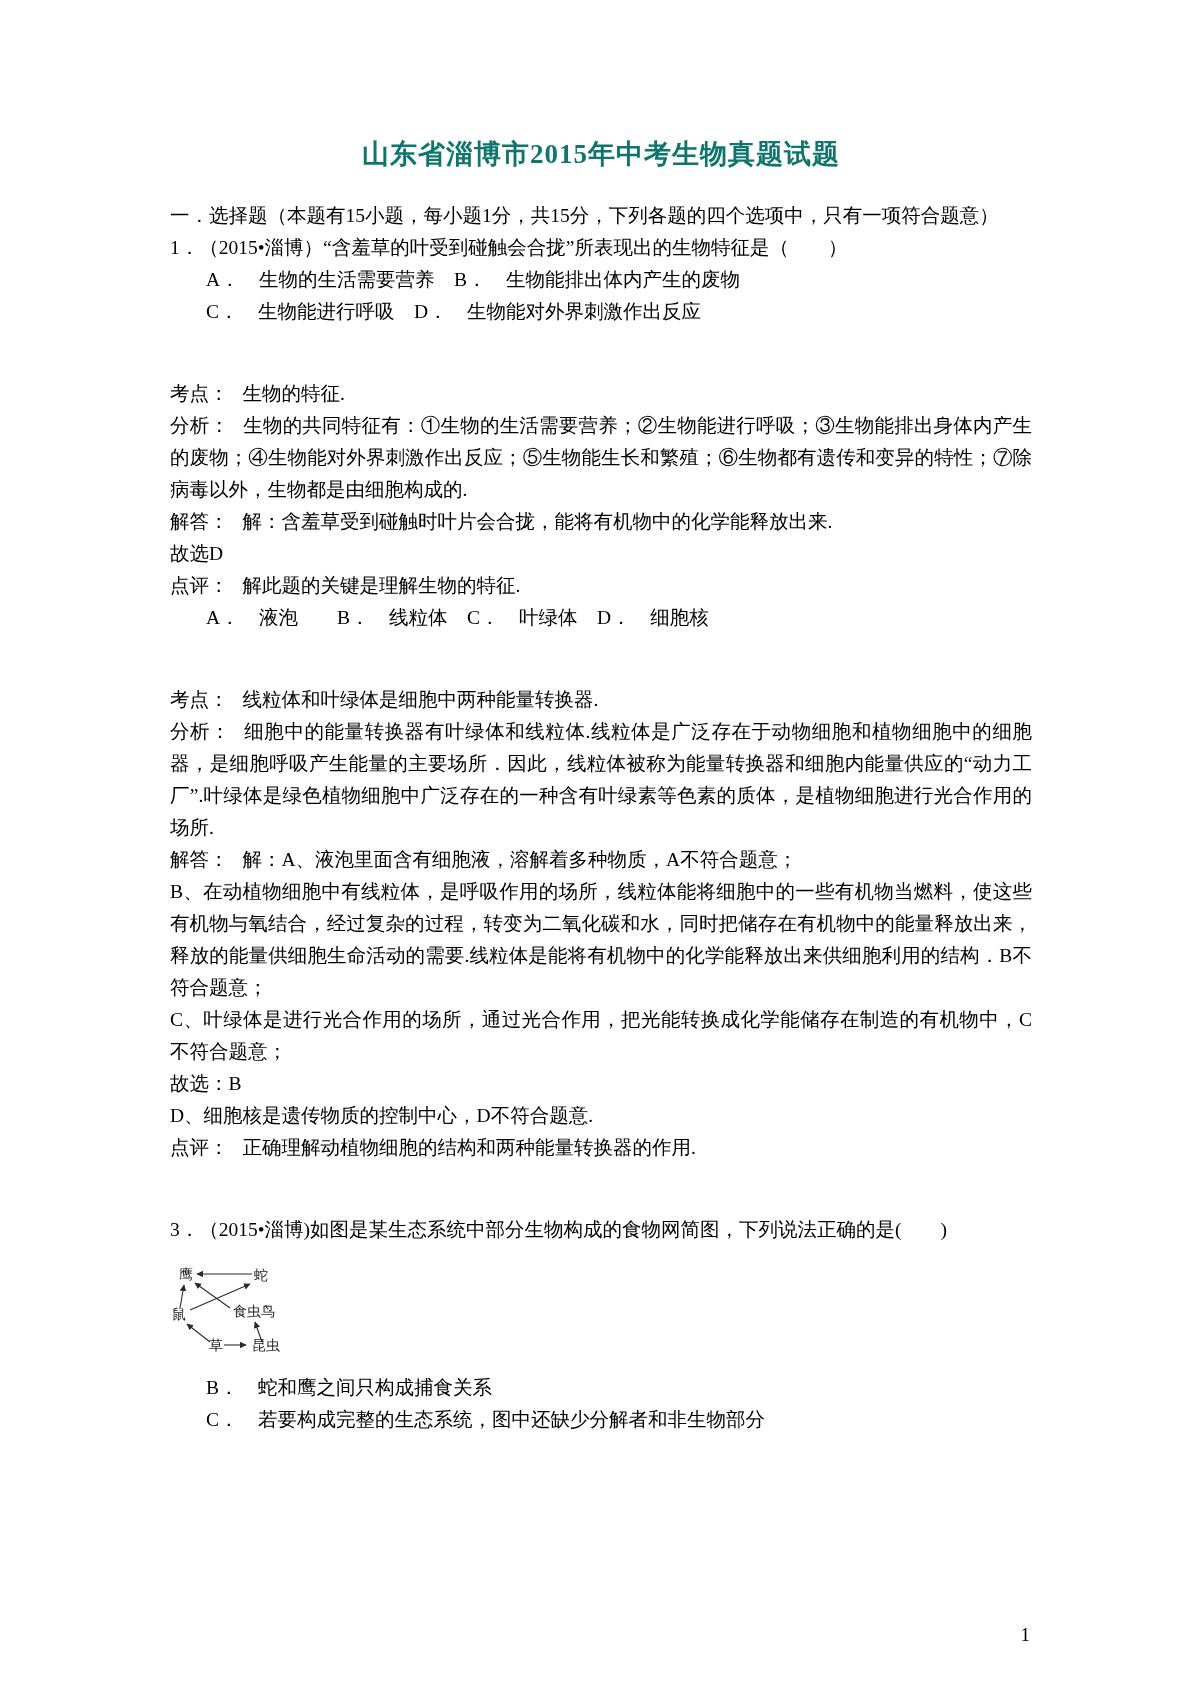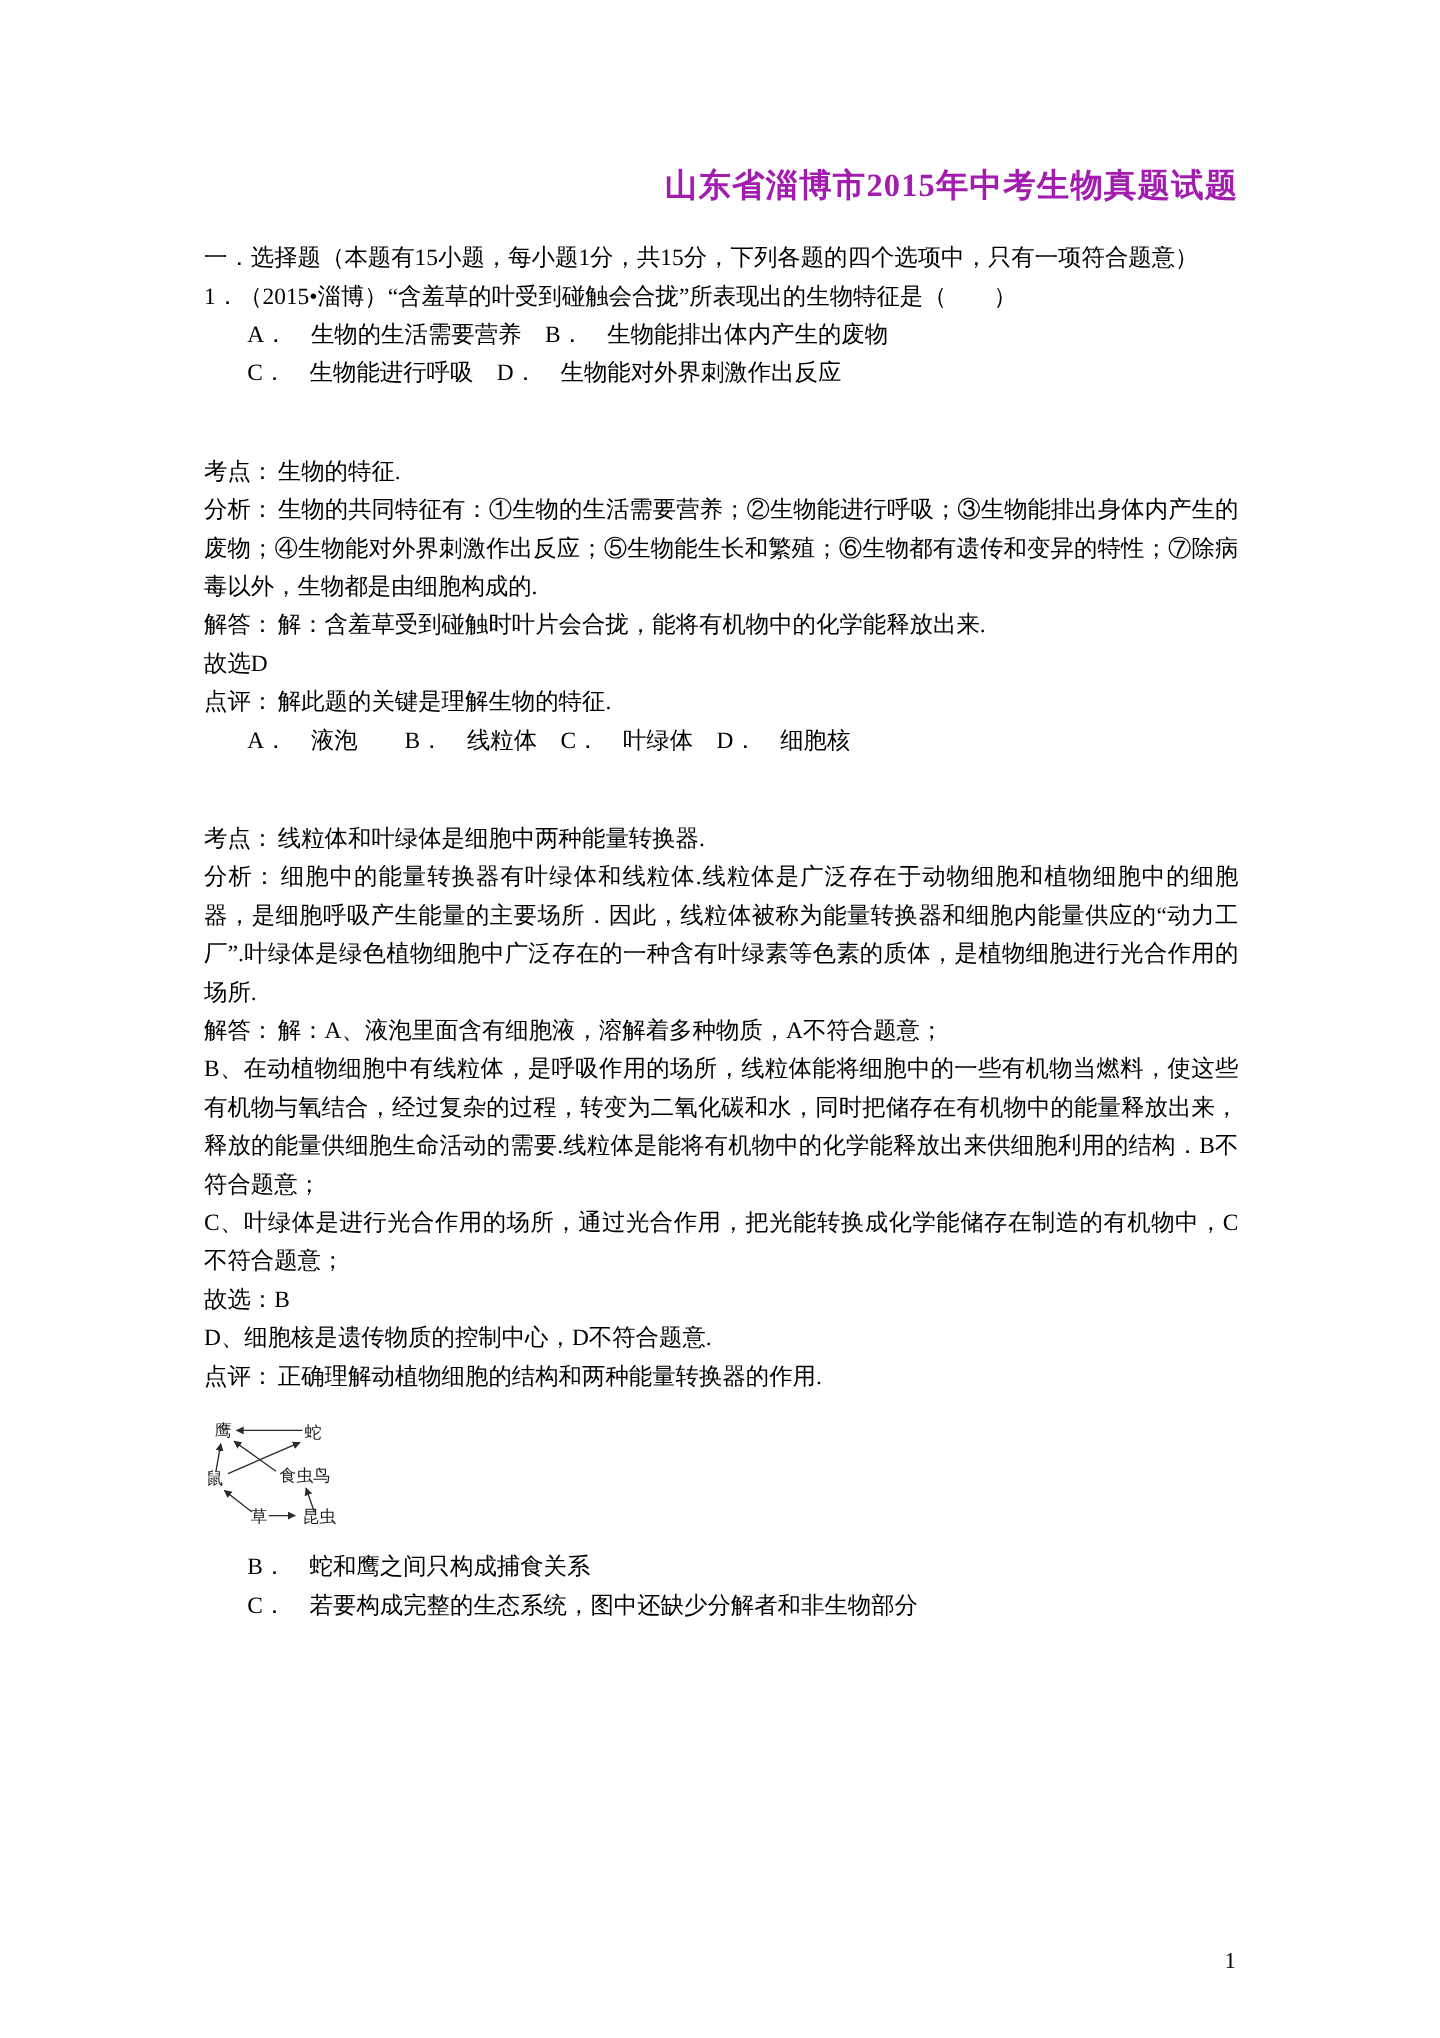--- a/index.html
+++ b/index.html
@@ -9,38 +9,38 @@
     height: 1698px;
     position: relative;
     overflow: hidden;
     font-family: "Liberation Serif", "DejaVu Serif", serif;
     color: #000000;
   }
   .page {
     padding: 136px 168px 0 170px;
   }
   .title {
-    text-align: right;
-    color: #a21caf;
+    text-align: center;
+    color: #0f766e;
     font-size: 27px;
     font-weight: bold;
     letter-spacing: 1px;
     margin-bottom: 28px;
   }
   p.line {
     font-size: 19.5px;
     line-height: 32px;
     text-align: justify;
   }
   .bold { font-weight: normal; }
   .indent { padding-left: 36px; }
   .sp-notes { margin-top: 50px; }
   .sp-q { margin-top: 50px; }
   .sp-sm { margin-top: 2px; }
-  .note-label { margin-right: 3px; }
+  .note-label { margin-right: 14px; }
   .diagram-wrap {
     margin: 8px 0 10px 0;
   }
   svg text {
     font-family: "Liberation Serif", "DejaVu Serif", serif;
     font-size: 14px;
     fill: #1a1a1a;
   }
   svg line {
     stroke: #2a2a2a;
@@ -76,20 +76,21 @@
 
   <p class="line sp-notes"><span class="note-label">考点：</span><span>线粒体和叶绿体是细胞中两种能量转换器.</span></p>
   <p class="line"><span class="note-label">分析：</span><span>细胞中的能量转换器有叶绿体和线粒体.线粒体是广泛存在于动物细胞和植物细胞中的细胞器，是细胞呼吸产生能量的主要场所．因此，线粒体被称为能量转换器和细胞内能量供应的“动力工厂”.叶绿体是绿色植物细胞中广泛存在的一种含有叶绿素等色素的质体，是植物细胞进行光合作用的场所.</span></p>
   <p class="line"><span class="note-label">解答：</span><span>解：A、液泡里面含有细胞液，溶解着多种物质，A不符合题意；</span></p>
   <p class="line">B、在动植物细胞中有线粒体，是呼吸作用的场所，线粒体能将细胞中的一些有机物当燃料，使这些有机物与氧结合，经过复杂的过程，转变为二氧化碳和水，同时把储存在有机物中的能量释放出来，释放的能量供细胞生命活动的需要.线粒体是能将有机物中的化学能释放出来供细胞利用的结构．B不符合题意；</p>
   <p class="line">C、叶绿体是进行光合作用的场所，通过光合作用，把光能转换成化学能储存在制造的有机物中，C不符合题意；</p>
   <p class="line">故选：B</p>
   <p class="line">D、细胞核是遗传物质的控制中心，D不符合题意.</p>
   <p class="line"><span class="note-label">点评：</span><span>正确理解动植物细胞的结构和两种能量转换器的作用.</span></p>
 
+  <p class="line sp-q">3．（2015•淄博)如图是某生态系统中部分生物构成的食物网简图，下列说法正确的是(　　)</p>
 
   <div class="diagram-wrap">
     <svg width="160" height="104" viewBox="0 0 160 104">
       <defs>
         <marker id="arrow" markerWidth="7" markerHeight="7" refX="5.5" refY="3" orient="auto">
           <path d="M0,0 L6,3 L0,6 Z" fill="#2a2a2a"></path>
         </marker>
       </defs>
 
       <line x1="54" y1="91" x2="76" y2="91" marker-end="url(#arrow)"></line>

